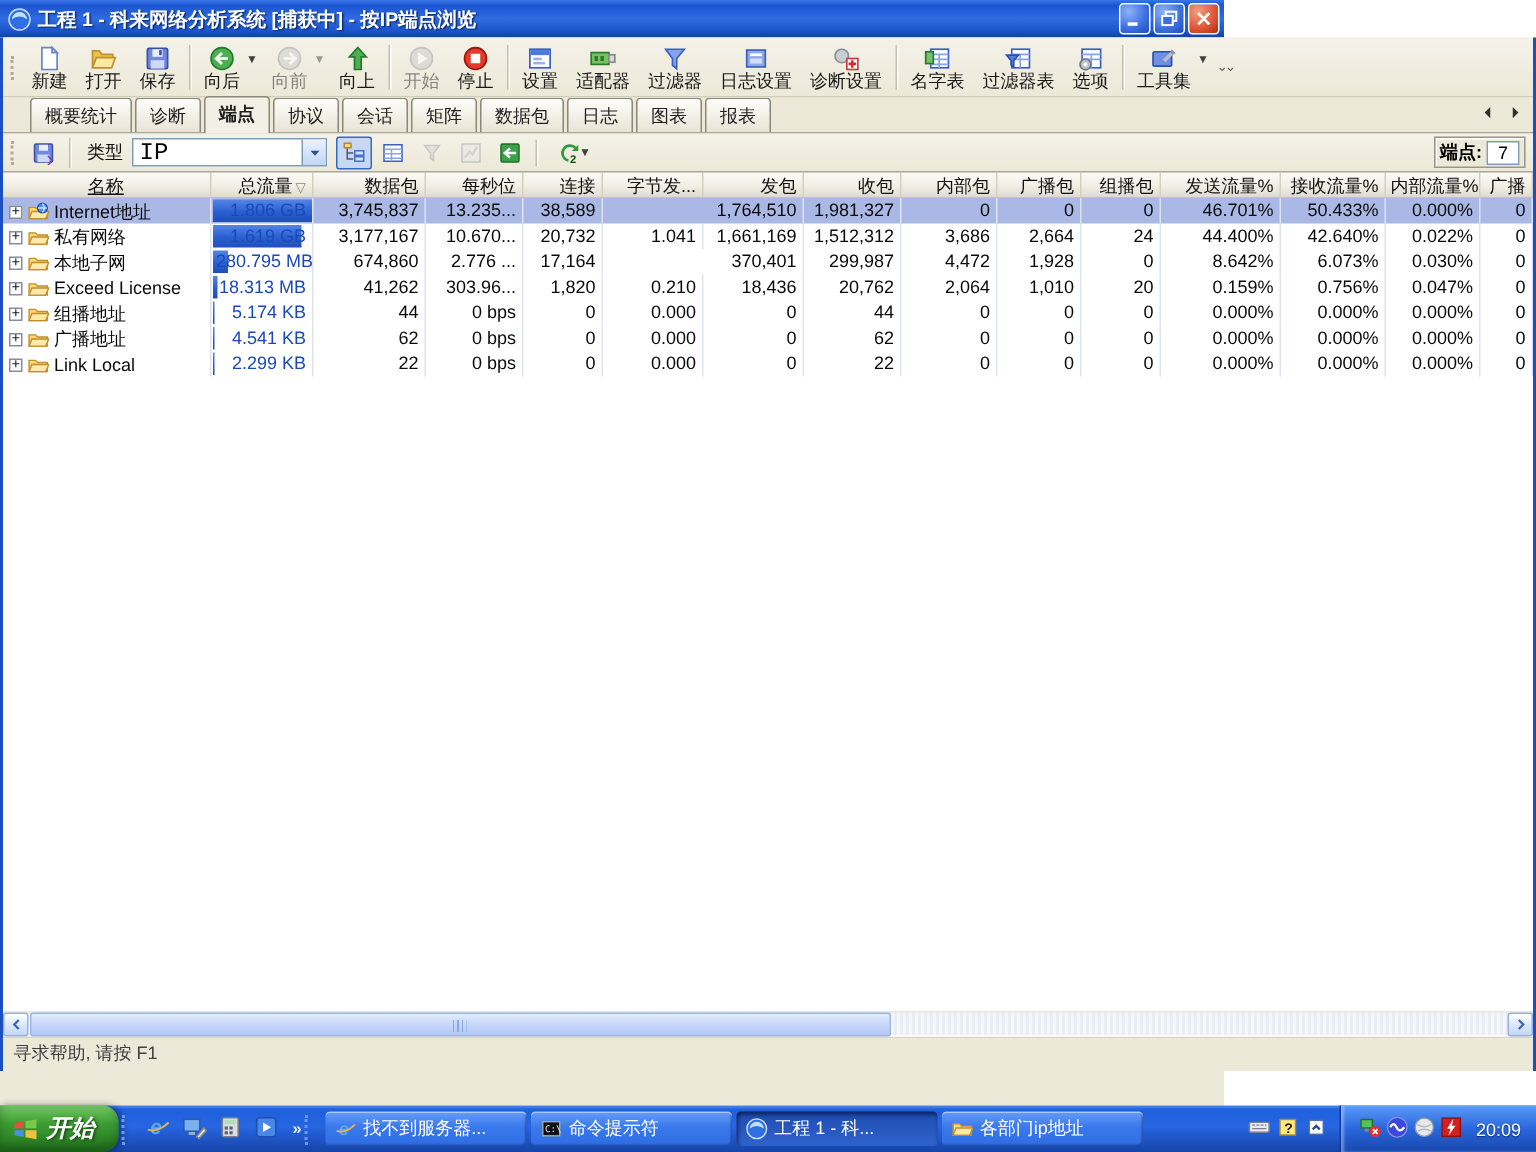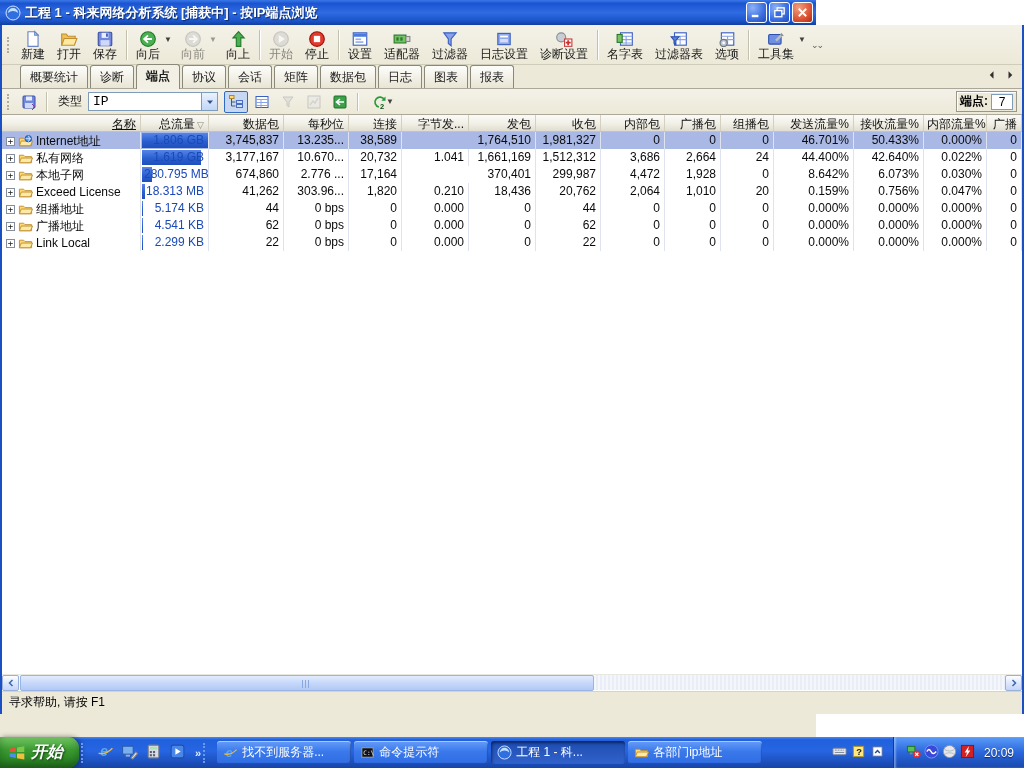--- a/index.html
+++ b/index.html
@@ -52,36 +52,36 @@
   .subtoolbar { position:relative; height:26px; background:linear-gradient(180deg,#f4f2e8,#ece9d8);
     border-bottom:1px solid #aca899; display:flex; align-items:center; padding-left:2px; gap:2px; }
   .stbtn { position:relative; display:flex; align-items:center; justify-content:center; width:24px; height:22px;
     border:1px solid transparent; border-radius:2px; }
   .stbtn.pressed { border-color:#316ac5; background:#c8d8f2; }
   .stbtn.disabled { filter:grayscale(1) opacity(.5); }
   .stbtn.hasdd { width:34px; }
   .stbtn .dd { position:absolute; right:2px; font-size:8px; color:#404040; }
   .st-label { margin:0 4px 0 6px; color:#101010; }
   .combo { width:130px; height:19px; background:#fff; border:1px solid #7f9db9; display:flex; align-items:center; }
-  .combo .cval { flex:1; padding-left:4px; font-family:"Liberation Mono","DejaVu Sans Mono",monospace; font-size:13px; }
+  .combo .cval { flex:1; padding-left:4px; font-family:"Liberation Mono","DejaVu Sans Mono",monospace; font-size:16px; }
   .combo .cbtn { width:16px; height:17px; border-left:1px solid #7f9db9;
     background:linear-gradient(#eaf2fd,#c2d6f8); display:flex; align-items:center; justify-content:center; }
   .endpoint-box { position:absolute; right:5px; top:2px; display:flex; align-items:center; gap:3px;
     border:1px solid #9a968a; background:#ece9d8; box-shadow:inset 1px 1px 0 #fff; padding:1px 3px; height:21px; }
   .endpoint-box .lbl { font-weight:bold; }
   .endpoint-box .cnt { background:#fff; border:1px solid #7f9db9; min-width:22px; height:16px;
     text-align:center; line-height:15px; }
 
   
   .content { height:559px; background:#fff; overflow:hidden; }
   .thead { display:flex; height:17px; background:linear-gradient(180deg,#fbfaf7,#f1efe6 55%,#e0ddd0);
     border-bottom:1px solid #c8c4b4; }
   .th { border-right:1px solid #d4d0c0; padding:1px 4px 0 3px; text-align:right;
     white-space:nowrap; overflow:hidden; color:#101010; }
-  .th.left { text-align:right;text-decoration:underline; }
+  .th.left { text-align:center;text-decoration:underline; }
   .th .sort { color:#8a8878; font-size:9px; margin-left:2px; }
   .trow { display:flex; height:17px; }
   .td { border-right:1px solid #dfe3ef; padding:1px 4px 0 3px; text-align:right;
     white-space:nowrap; overflow:hidden; color:#0a0a0a; }
   .trow.selected { background:#a9b8e4; }
   .td.name { display:flex; align-items:center; gap:3px; text-align:left; padding-left:4px; }
   .expand { flex:none; width:9px; height:9px; border:1px solid #848ea0; background:#fff;
     font-size:9px; line-height:7px; text-align:center; color:#202020; font-family:"DejaVu Sans Mono",monospace; }
   .td.total { position:relative; color:#1b49b8; }
   .td.total .bar { position:absolute; left:1px; top:1px; bottom:1px;
@@ -94,21 +94,21 @@
   .sb-btn { position:absolute; top:0; width:17px; height:16px; border:1px solid #9ab0d8; border-radius:2px;
     background:linear-gradient(180deg,#fdfeff,#d8e4fc 60%,#c4d6f8); display:flex; align-items:center; justify-content:center; }
   .sb-btn.left { left:0; } .sb-btn.right { right:0; }
   .sb-thumb { position:absolute; left:18px; width:574px; top:0; height:16px; border:1px solid #98b4e4; border-radius:2px;
     background:linear-gradient(180deg,#e2ecfe,#c6d8fa 50%,#b2c8f6); }
   .sb-thumb .gripper { position:absolute; left:50%; top:4px; width:9px; height:8px; margin-left:-5px;
     background:repeating-linear-gradient(90deg,#8aa8e0 0 1px,transparent 1px 3px); }
 
   
   .statusbar { height:24px; background:#ece9d8; border-top:1px solid #fff;
-    box-shadow:inset 0 1px 0 #d8d4c4; display:flex; align-items:center; padding-left:7px; color:#000000; }
+    box-shadow:inset 0 1px 0 #d8d4c4; display:flex; align-items:center; padding-left:7px; color:#404040; }
 
   
   .taskbar { position:absolute; left:0; bottom:0; width:1024px; height:31px; display:flex; align-items:center;
     background:linear-gradient(180deg,#4a8af4 0%,#2060dc 9%,#2765e2 45%,#1644a8 100%); }
   .start { flex:none; height:31px; display:flex; align-items:center; gap:5px; padding:0 16px 0 8px;
     border-radius:0 11px 11px 0; color:#fff; font-style:italic; font-weight:bold; font-size:16px;
     text-shadow:1px 1px 2px #14430f;
     background:linear-gradient(180deg,#74c763 0%,#3c9c33 40%,#2f8a28 70%,#246e1f 100%);
     box-shadow:2px 0 5px rgba(0,0,20,.45), inset 0 -4px 8px rgba(0,40,0,.3); }
   .ql { display:flex; align-items:center; gap:7px; padding:0 7px 0 10px; }

